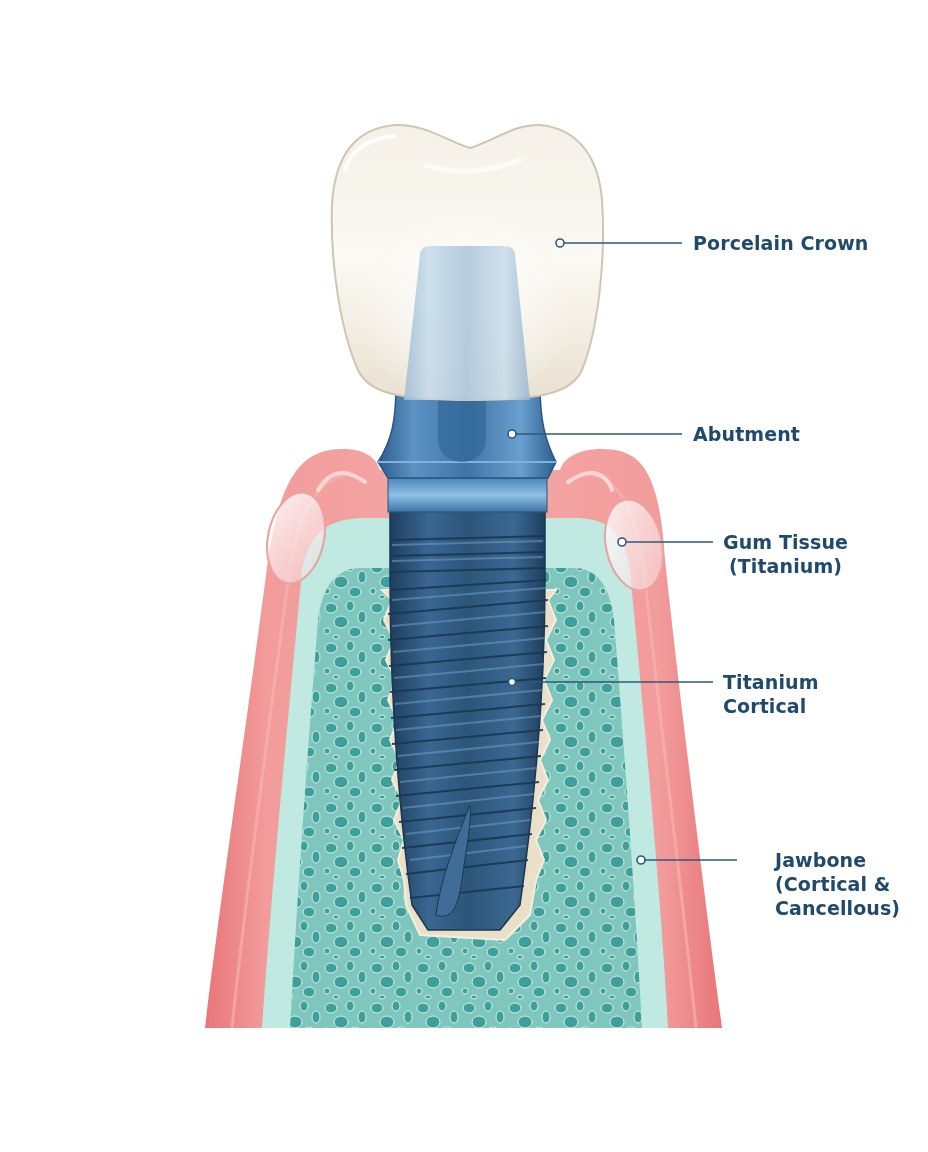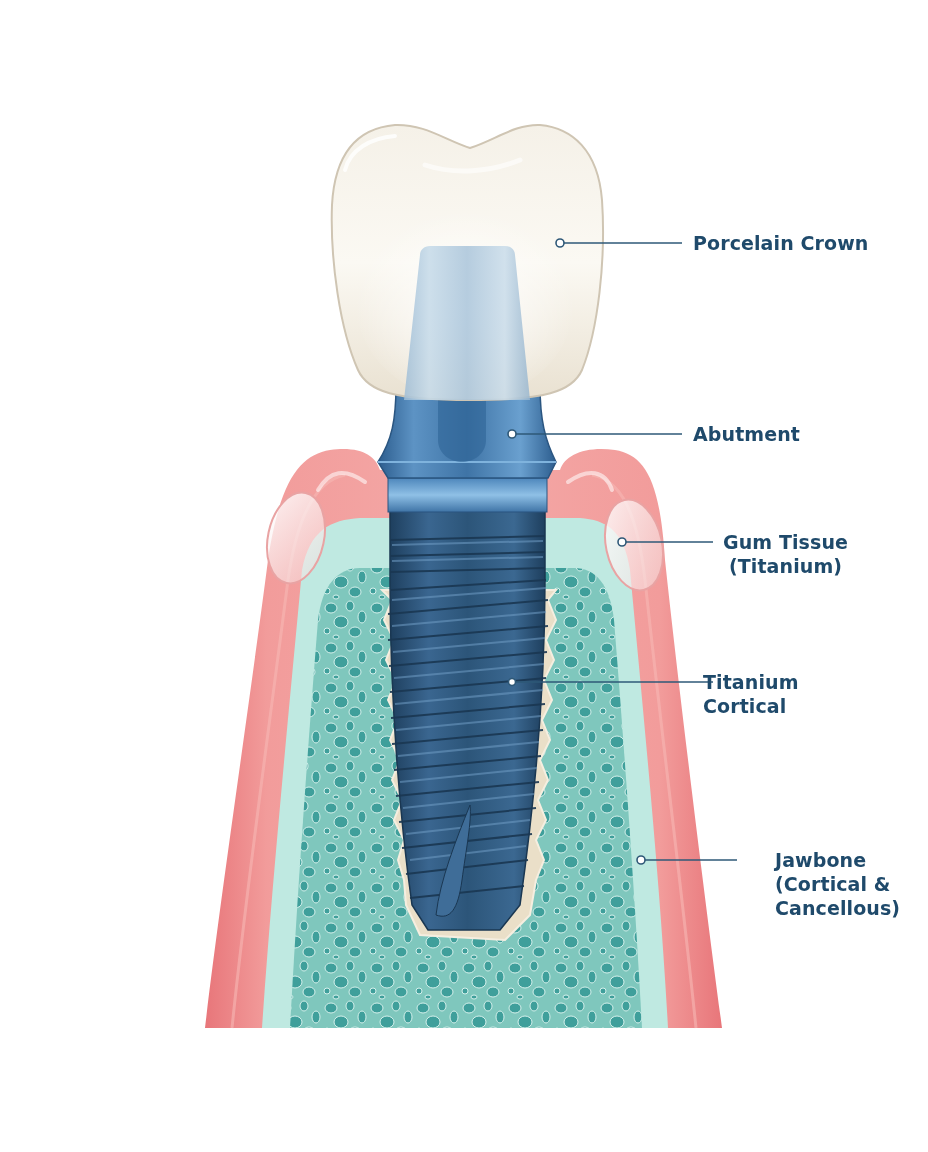--- a/index.html
+++ b/index.html
@@ -181,21 +181,21 @@
 <div class="label" style="left:693px; top:231px;">
   <span>Porcelain Crown</span>
 </div>
 <div class="label" style="left:693px; top:422px;">
   <span>Abutment</span>
 </div>
 <div class="label" style="left:723px; top:530px;text-align:center;">
   <span>Gum Tissue</span>
   <span>(Titanium)</span>
 </div>
-<div class="label" style="left:703px; top:670px;">
+<div class="label" style="left:723px; top:670px;">
   <span>Titanium</span>
   <span>Cortical</span>
 </div>
 <div class="label" style="left:775px; top:848px;">
   <span>Jawbone</span>
   <span>(Cortical &amp;</span>
   <span>Cancellous)</span>
 </div>
 
 </body></html>

